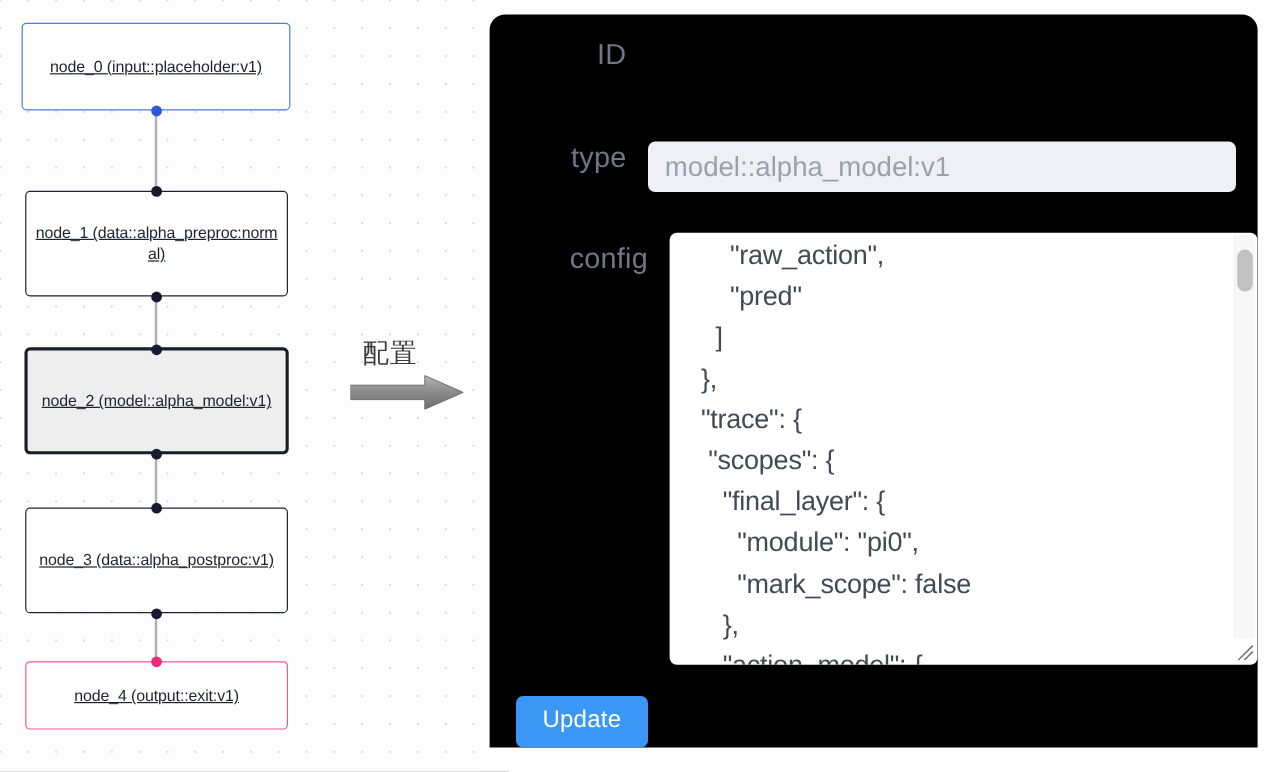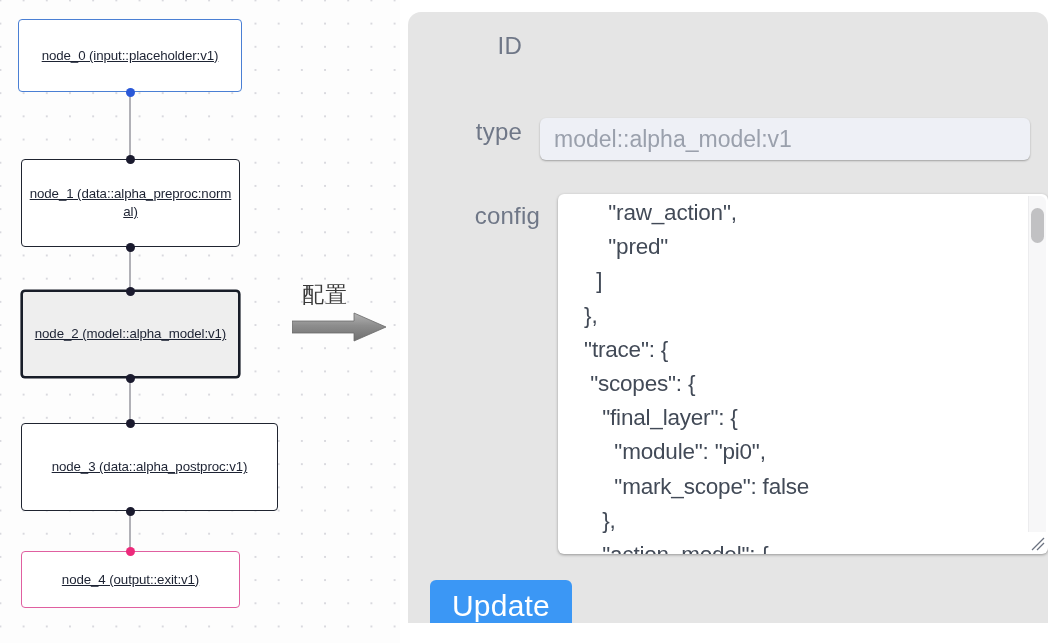--- a/index.html
+++ b/index.html
@@ -89,21 +89,21 @@
   }
   #arrow-shape { position: absolute; left: 0; top: 32px; }
 
   
   #panel {
     position: absolute;
     left: 408px;
     top: 12px;
     width: 640px;
     height: 611px;
-    background: #e5e5e5;
+    background: #000000;
     border-radius: 13px 13px 0 0;
     box-sizing: border-box;
     overflow: hidden;
   }
 
   .field-row {
     position: absolute;
     display: flex;
     align-items: flex-start;
     left: 0;
@@ -195,21 +195,21 @@
   }
 
   #update-button {
     position: absolute;
     left: 22px;
     top: 568px;
     background: #3b97f5;
     color: #ffffff;
     border: none;
     border-radius: 6px;
-    font-size: 30px;
+    font-size: 20px;
     font-family: "Liberation Sans", "DejaVu Sans", sans-serif;
     padding: 9px 22px 11px 22px;
     cursor: pointer;
     letter-spacing: 0.2px;
   }
 </style>
 </head>
 <body>
 
 <div id="canvas">
@@ -227,21 +227,21 @@
   <div class="node" style="left:21px;top:159px;width:219px;height:88px;">
     <span class="lbl">node_1
 (data::alpha_preproc:normal)</span>
   </div>
 
   <div class="node selected" style="left:21px;top:290px;width:219px;height:88px;">
     <span class="lbl">node_2
 (model::alpha_model:v1)</span>
   </div>
 
-  <div class="node" style="left:21px;top:423px;width:257px;height:88px;">
+  <div class="node" style="left:21px;top:423px;width:219px;height:88px;">
     <span class="lbl">node_3
 (data::alpha_postproc:v1)</span>
   </div>
 
   <div class="node output" style="left:21px;top:551px;width:219px;height:57px;">
     <span class="lbl">node_4
 (output::exit:v1)</span>
   </div>
 
   <div class="handle blue" style="top:88px;"></div>

